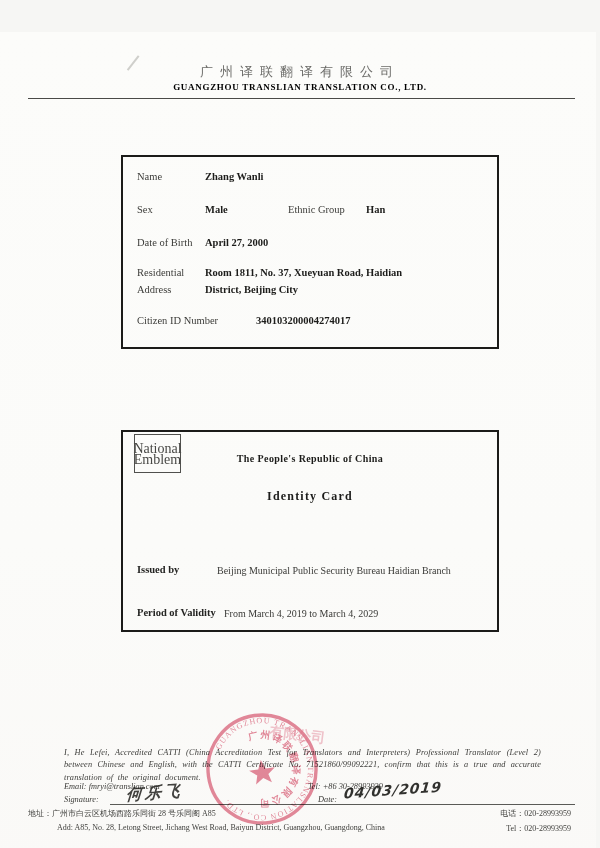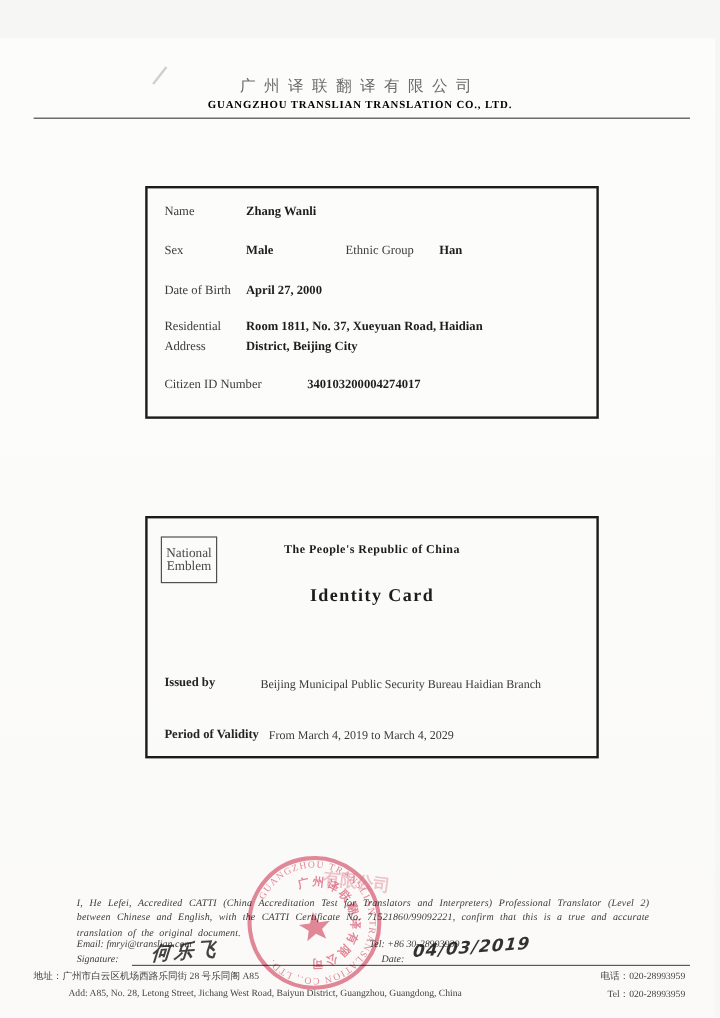--- a/index.html
+++ b/index.html
@@ -43,32 +43,32 @@
   .box-back{left:121px;top:398px;width:374px;height:198px;}
   .lbl{position:absolute;font-size:10.5px;color:#3c3c39;white-space:nowrap;}
   .val{position:absolute;font-size:10.5px;color:#1d1d1b;font-weight:bold;white-space:nowrap;}
   .photo-box{
     position:absolute;left:305px;top:56px;width:60px;height:80px;
     border:1.5px solid #3a3a37;
     display:flex;flex-direction:column;justify-content:center;align-items:center;
     font-size:9.5px;color:#3b3b38;line-height:13px;
   }
   .emblem-box{
-    position:absolute;left:11px;top:15px;width:45px;height:37px;
+    position:absolute;left:11px;top:2px;width:45px;height:37px;
     border:1px solid #50504d;
     display:flex;flex-direction:column;justify-content:center;align-items:center;
-    font-size:11px;color:#484845;line-height:11px;
+    font-size:14px;color:#484845;line-height:11px;
   }
   .country-title{
     position:absolute;top:21px;left:0;width:374px;text-align:center;
     font-size:10px;font-weight:bold;color:#1c1c1a;letter-spacing:.4px;
   }
   .card-title{
     position:absolute;top:57px;left:0;width:374px;text-align:center;
-    font-size:15px;font-weight:bold;color:#1c1c1a;letter-spacing:1.2px;
+    font-size:12px;font-weight:bold;color:#1c1c1a;letter-spacing:1.2px;
   }
   .issued-lbl{position:absolute;left:14px;top:132px;font-size:10.5px;font-weight:bold;color:#242422;}
   .issued-val{position:absolute;left:94px;top:133px;font-size:10px;color:#3a3a37;white-space:nowrap;}
   .validity-lbl{position:absolute;left:14px;top:175px;font-size:10.5px;font-weight:bold;color:#242422;text-align:right;}
   .validity-val{position:absolute;left:101px;top:176px;font-size:10px;color:#3a3a37;white-space:nowrap;}
   
   .cert{
     position:absolute;left:64px;top:715px;width:477px;
     font-size:8.3px;font-style:italic;color:#3b3b38;
     line-height:12.4px;text-align:justify;letter-spacing:.15px;word-spacing:2.2px;

